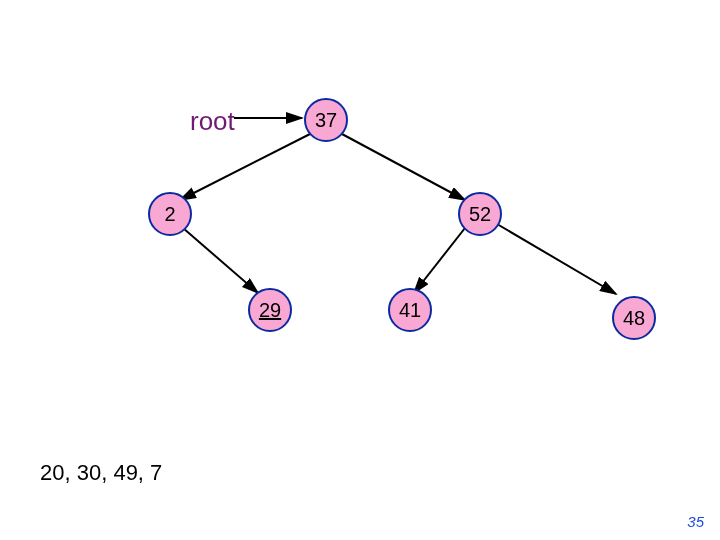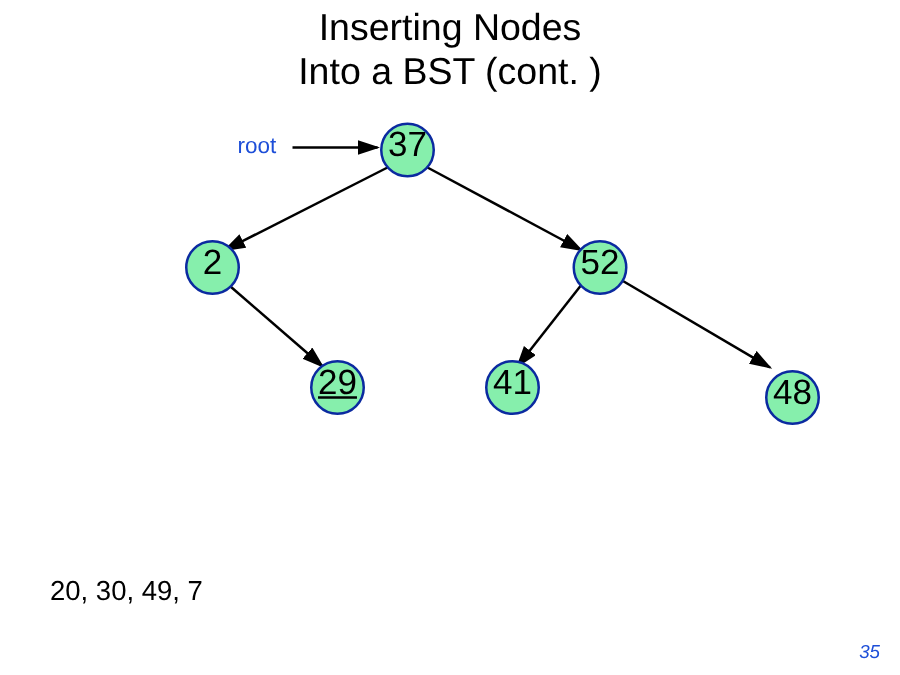--- a/index.html
+++ b/index.html
@@ -17,35 +17,35 @@
     top: 6px;
     left: 0;
     width: 720px;
     text-align: center;
     font-size: 30px;
     line-height: 1.15;
     color: #000;
   }
   .root-label {
     position: absolute;
-    font-size: 18px;
-    color: #1d4ed8;
+    font-size: 26px;
+    color: #701a75;
   }
   .node {
     position: absolute;
     width: 44px;
     height: 44px;
     border: 2px solid #0b2aa0;
     border-radius: 50%;
-    background: #86efac;
+    background: #f9a8d4;
     box-sizing: border-box;
     display: flex;
-    align-items: flex-start;
+    align-items: center;
     justify-content: center;
-    font-size: 28px;
+    font-size: 20px;
     color: #000;
     z-index: 3;
   }
   svg.edges {
     position: absolute;
     left: 0;
     top: 0;
     width: 720px;
     height: 540px;
     z-index: 1;
@@ -64,22 +64,21 @@
     bottom: 10px;
     font-size: 15px;
     color: #1d4ed8;
     font-style: italic;
   }
 </style>
 </head>
 <body>
 
 <div class="title">
-  <span>Inserting Nodes</span><br>
-  <span>Into a BST (cont. )</span>
+  <br>
 </div>
 
 <div class="root-label" style="left:190px; top:106px;">root</div>
 
 <svg class="edges">
   <defs>
     <marker id="arrow" markerWidth="10" markerHeight="10" refX="8" refY="3" orient="auto" markerUnits="strokeWidth">
       <path d="M0,0 L9,3 L0,6 Z" fill="#000"></path>
     </marker>
   </defs>

